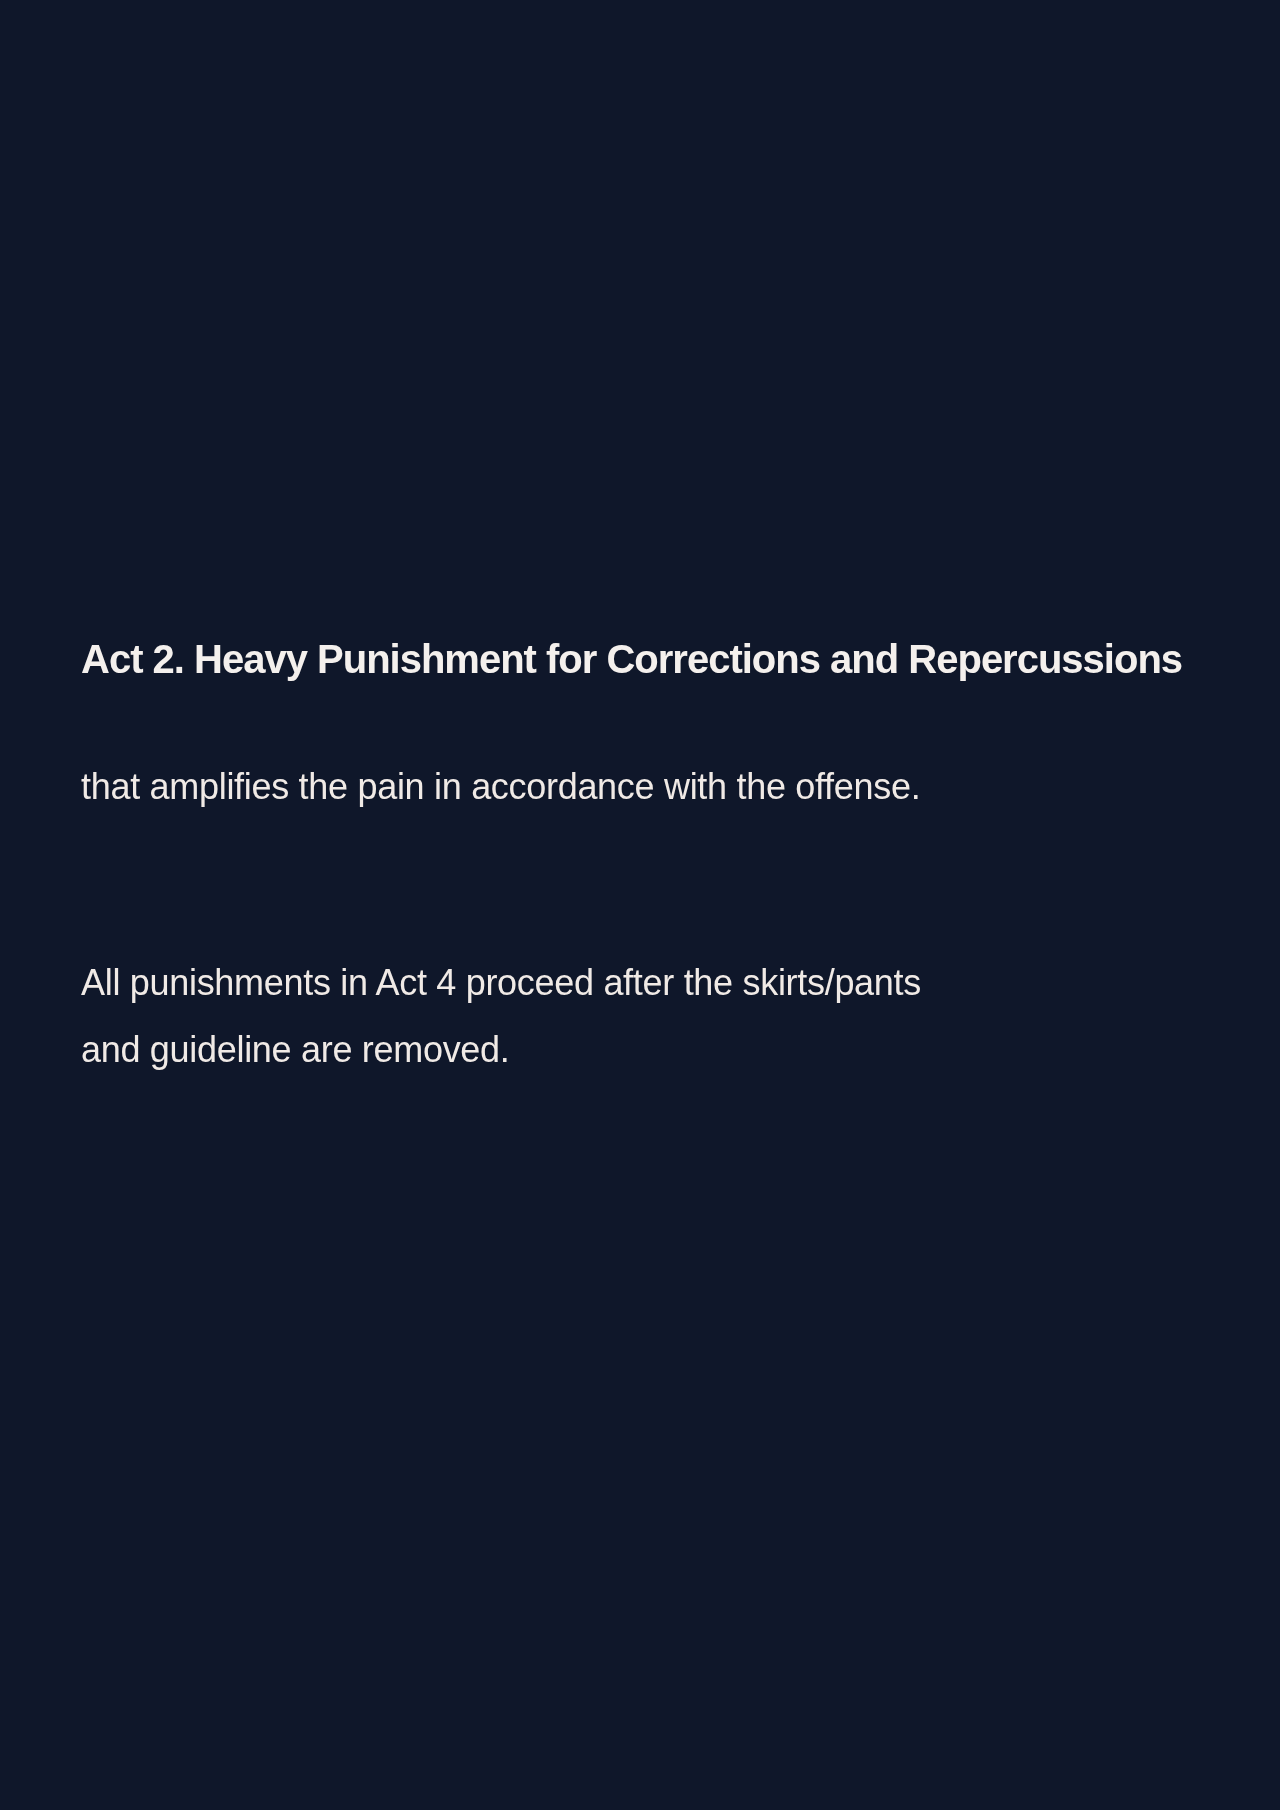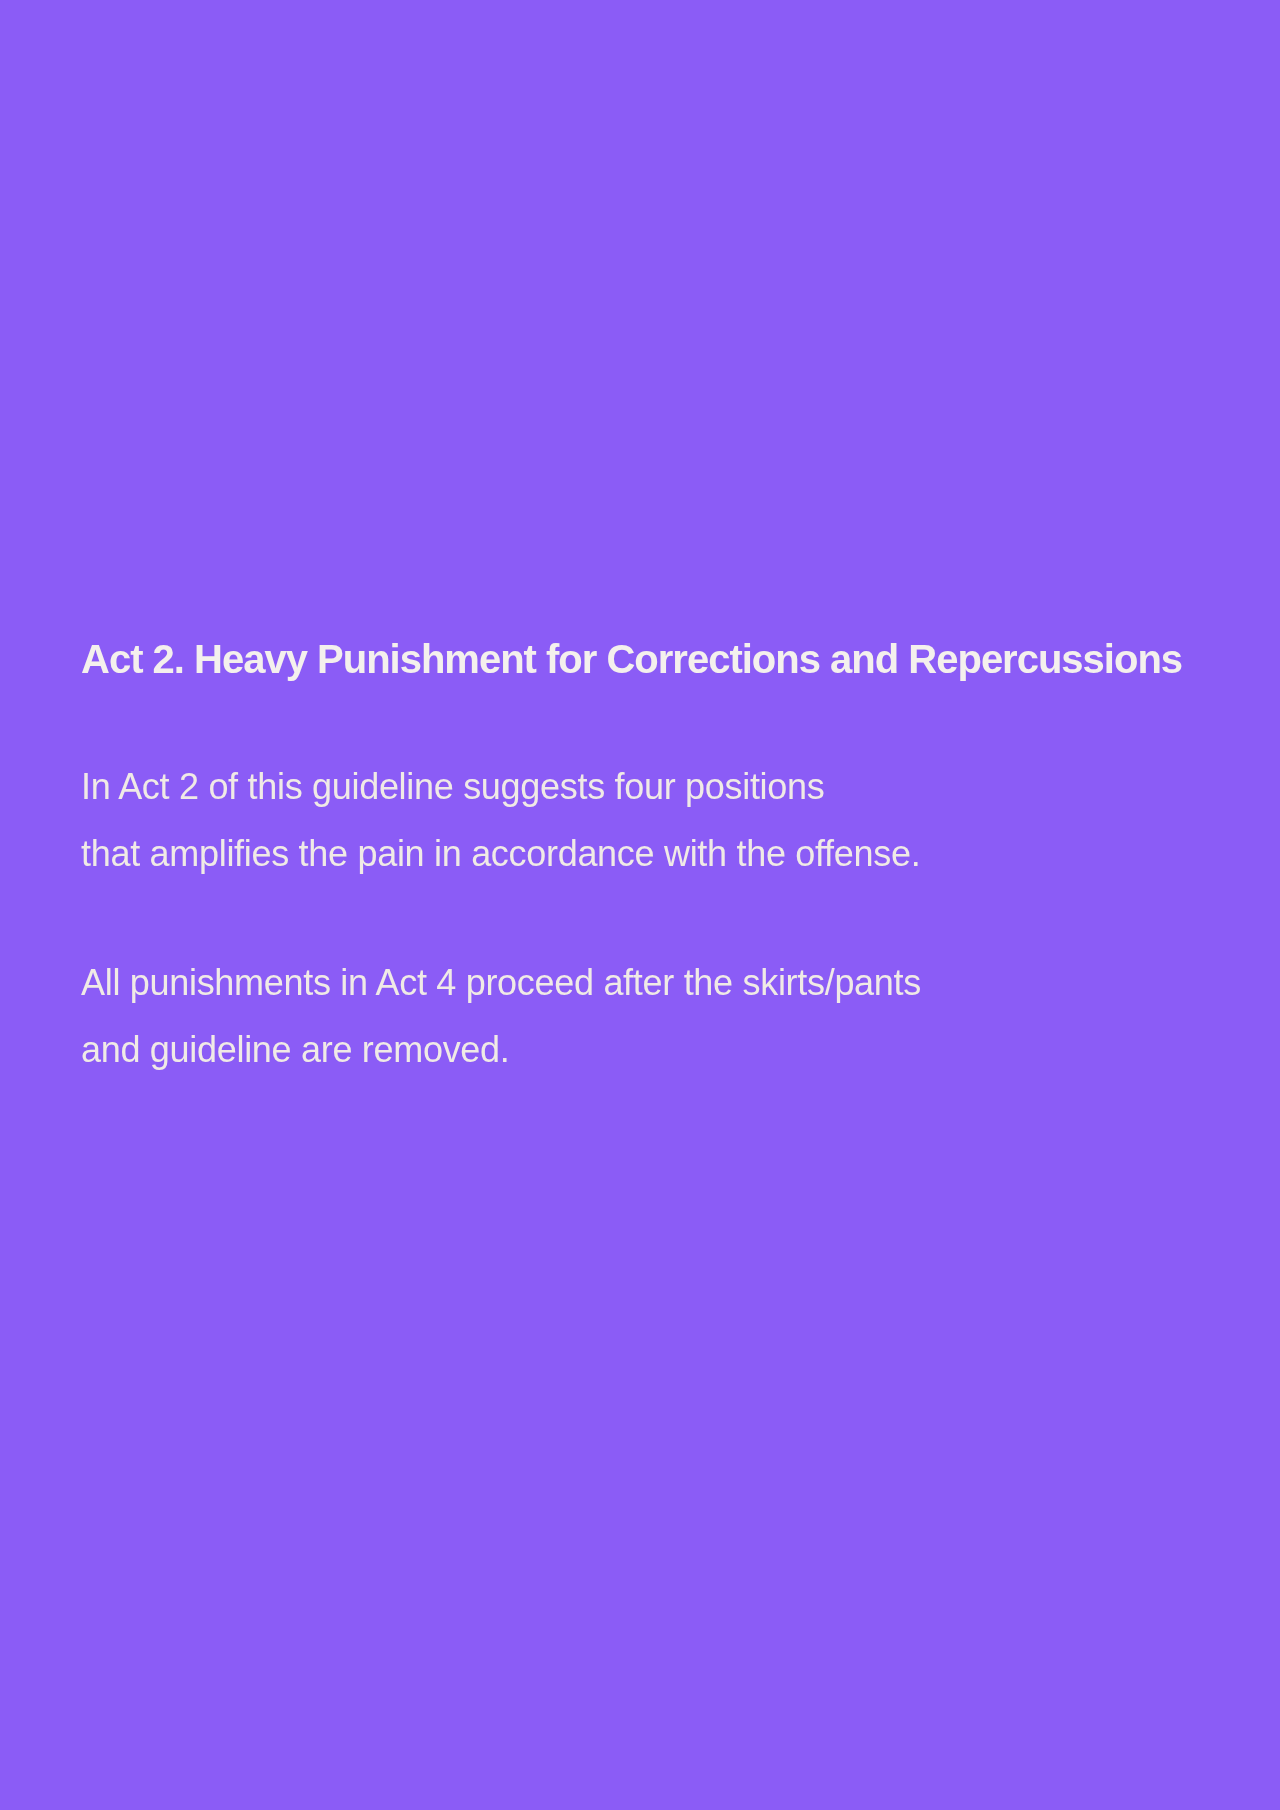--- a/index.html
+++ b/index.html
@@ -10,21 +10,21 @@
     width: 1280px;
     height: 1810px;
     background: #260104;
     overflow: hidden;
     font-family: "Liberation Sans", sans-serif;
   }
   .page {
     position: relative;
     width: 1280px;
     height: 1810px;
-    background: #8b5cf6;
+    background: #0f172a;
   }
   .heading {
     position: absolute;
     left: 81px;
     top: 634px;
     width: 1150px;
     margin: 0;
     font-size: 40px;
     line-height: 50px;
     font-weight: bold;
@@ -46,21 +46,20 @@
   .text-line { display: block; }
 </style>
 </head>
 <body>
 
 <div class="page">
 
   <h1 class="heading">Act 2. Heavy Punishment for Corrections and Repercussions</h1>
 
   <div class="paragraph paragraph-1">
-    <span class="text-line">In Act 2 of this guideline suggests four positions</span>
     <span class="text-line">that amplifies the pain in accordance with the offense.</span>
   </div>
 
   <div class="paragraph paragraph-2">
     <span class="text-line">All punishments in Act 4 proceed after the skirts/pants</span>
     <span class="text-line">and guideline are removed.</span>
   </div>
 
 </div>
 

